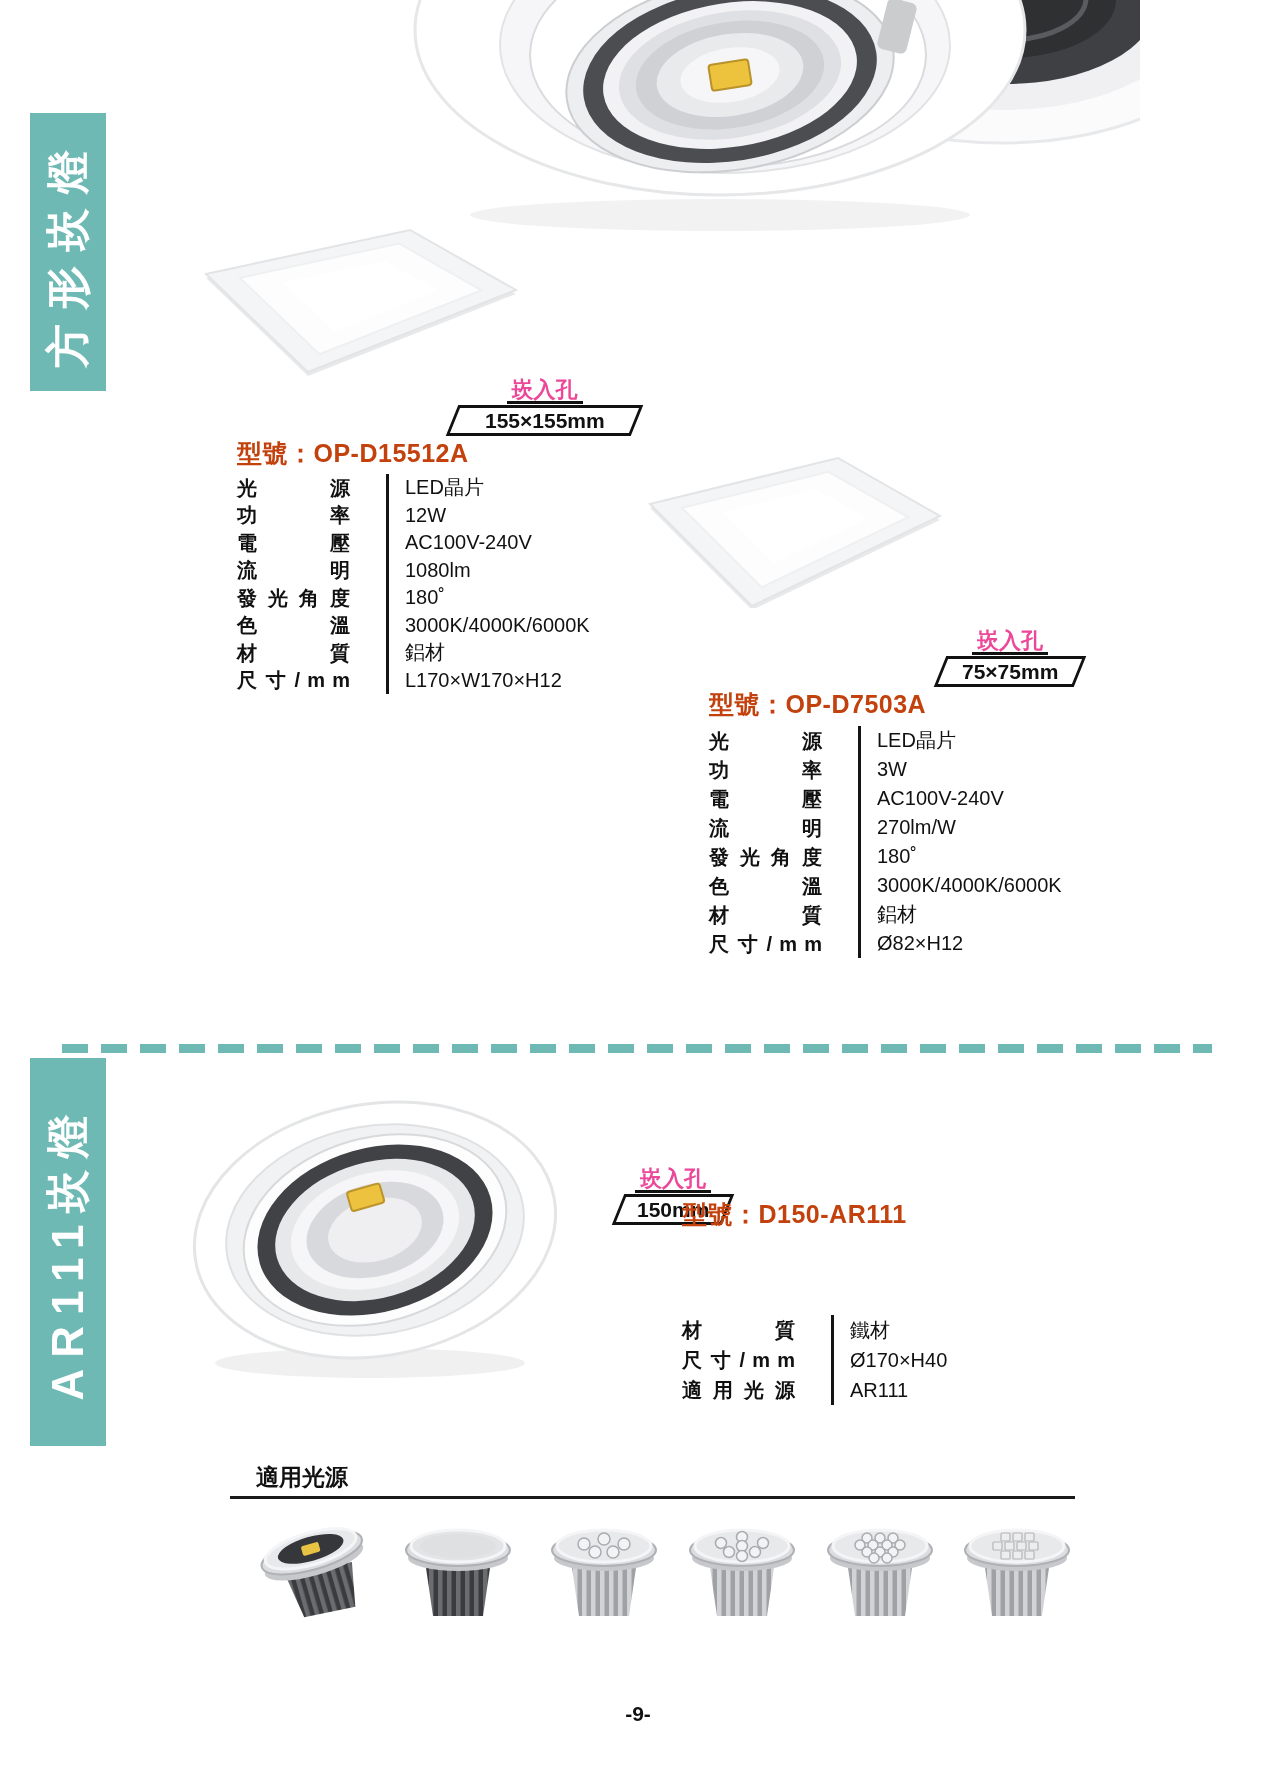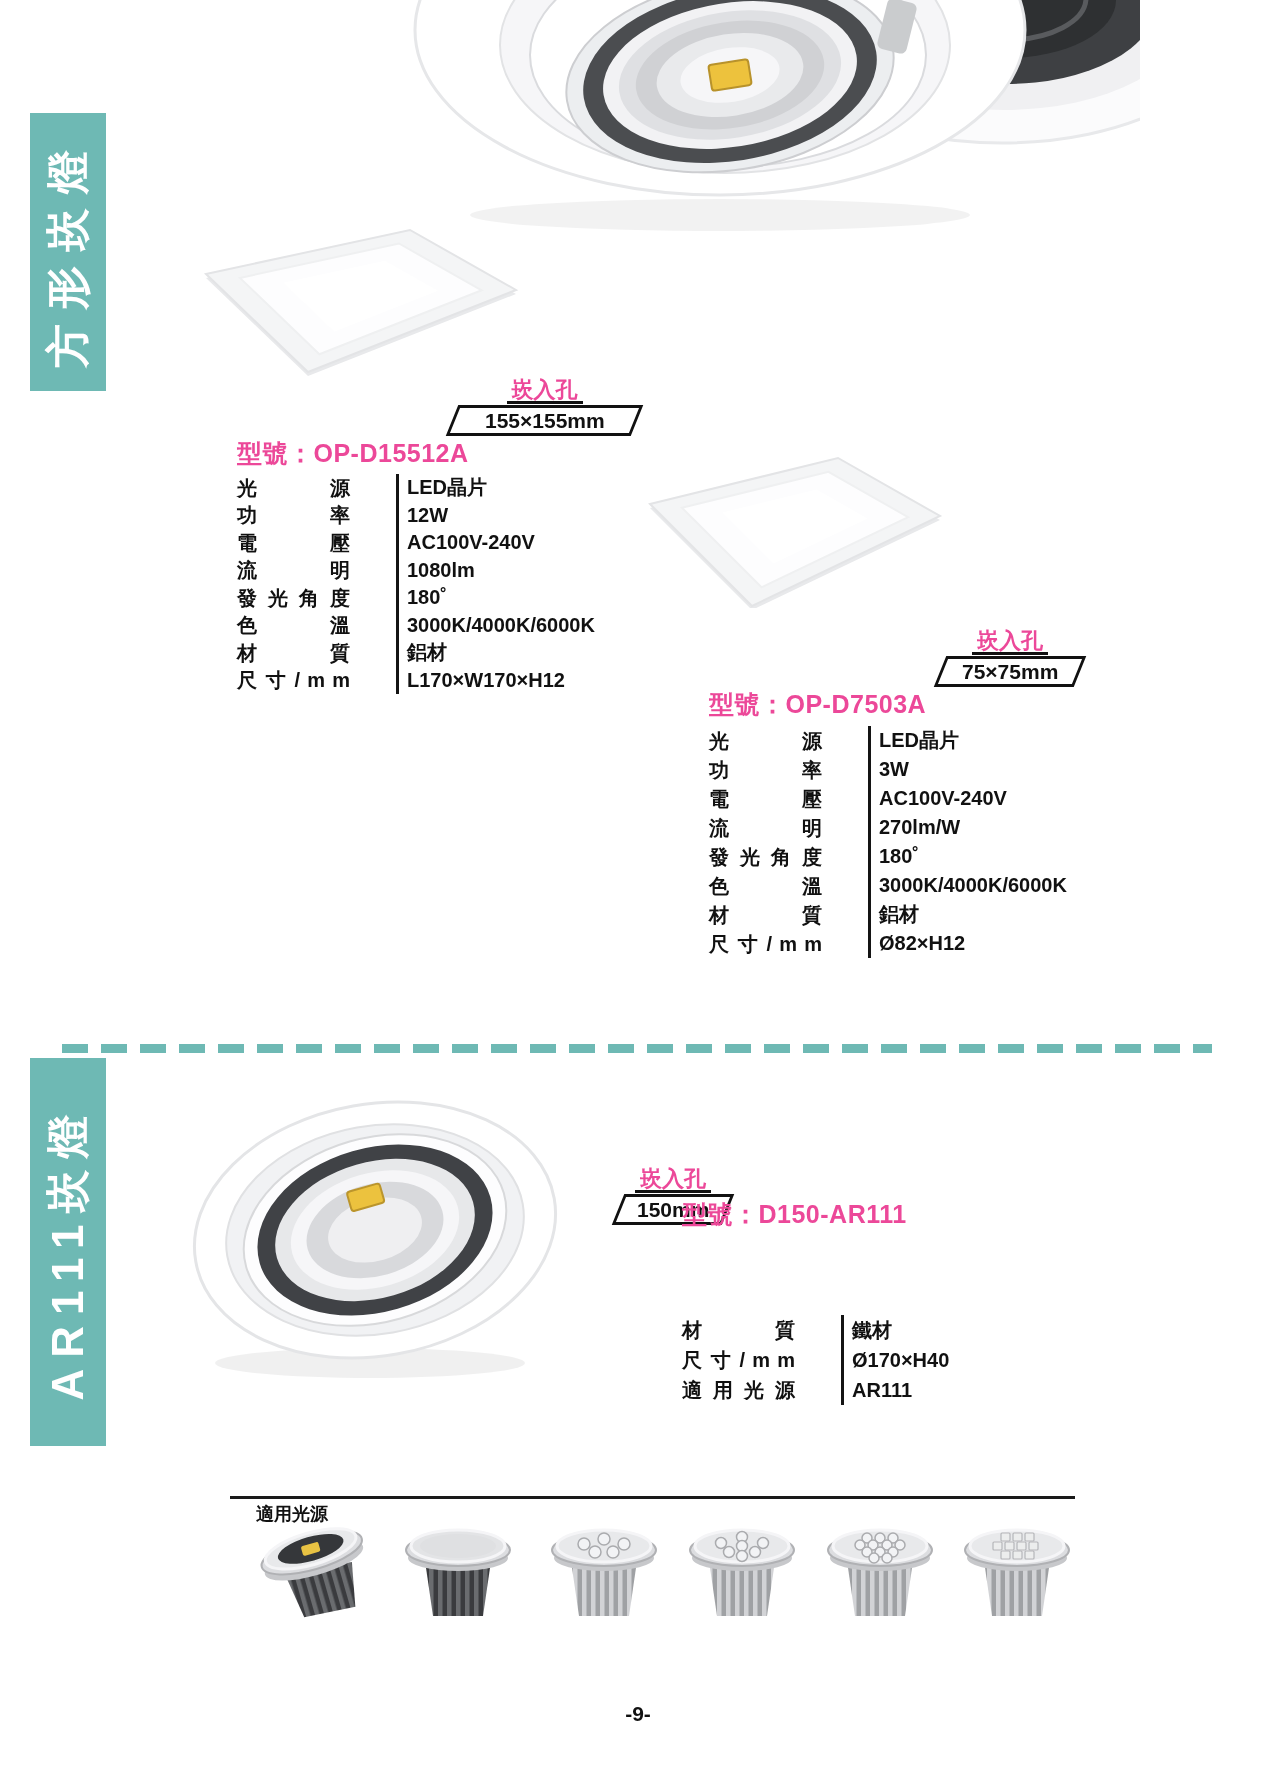--- a/index.html
+++ b/index.html
@@ -21,40 +21,40 @@
   
   .cutout{position:absolute;text-align:center;}
   .cutout-title{display:inline-block;font-size:22px;font-weight:700;color:#ec4899;
                 border-bottom:3px solid #111;padding:0 5px 1px;line-height:21px;}
   .cutout-box{border:3px solid #111;transform:skewX(-22deg);background:#fff;
               padding:0 12px;margin-top:1px;}
   .cutout-box span{display:inline-block;transform:skewX(22deg);font-size:21px;
                    font-weight:700;line-height:25px;white-space:nowrap;}
 
   
-  .model-title{position:absolute;font-size:25px;font-weight:700;color:#ec4899;
+  .model-title{position:absolute;font-size:25px;font-weight:700;color:#c2410c;
                letter-spacing:.5px;white-space:nowrap;}
 
   
   .spec-table{position:absolute;}
   .spec-row{display:flex;align-items:stretch;gap:36px;}
   .t1 .spec-row{height:27.5px;}
   .t2 .spec-row{height:29px;}
   .t3 .spec-row{height:30px;}
   .spec-label{width:113px;font-weight:700;font-size:20px;line-height:1;
               text-align:justify;text-align-last:justify;align-self:center;white-space:normal;}
-  .spec-value{border-left:3px solid #141414;margin-left:10px;padding-left:8px;
-              font-weight:700;font-size:20px;display:flex;align-items:center;white-space:nowrap;}
+  .spec-value{border-left:3px solid #141414;padding-left:16px;
+              font-weight:400;font-size:20px;display:flex;align-items:center;white-space:nowrap;}
 
   
   .dashed-divider{position:absolute;left:62px;top:1044px;width:1150px;height:9px;
       background:repeating-linear-gradient(90deg,#6eb9b4 0 26px,transparent 26px 39px);}
 
   
-  .applicable-heading{position:absolute;left:256px;top:1462px;font-size:18px;font-weight:700;margin-top:40px;}
+  .applicable-heading{position:absolute;left:256px;top:1462px;font-size:23px;font-weight:700;}
   .applicable-rule{position:absolute;left:230px;top:1496px;width:845px;height:3px;background:#1a1a1a;}
 
   .page-number{position:absolute;left:0;top:1702px;width:100%;text-align:center;
                font-size:21px;font-weight:700;}
 </style>
 </head>
 <body>
 
 <div class="page">
 

